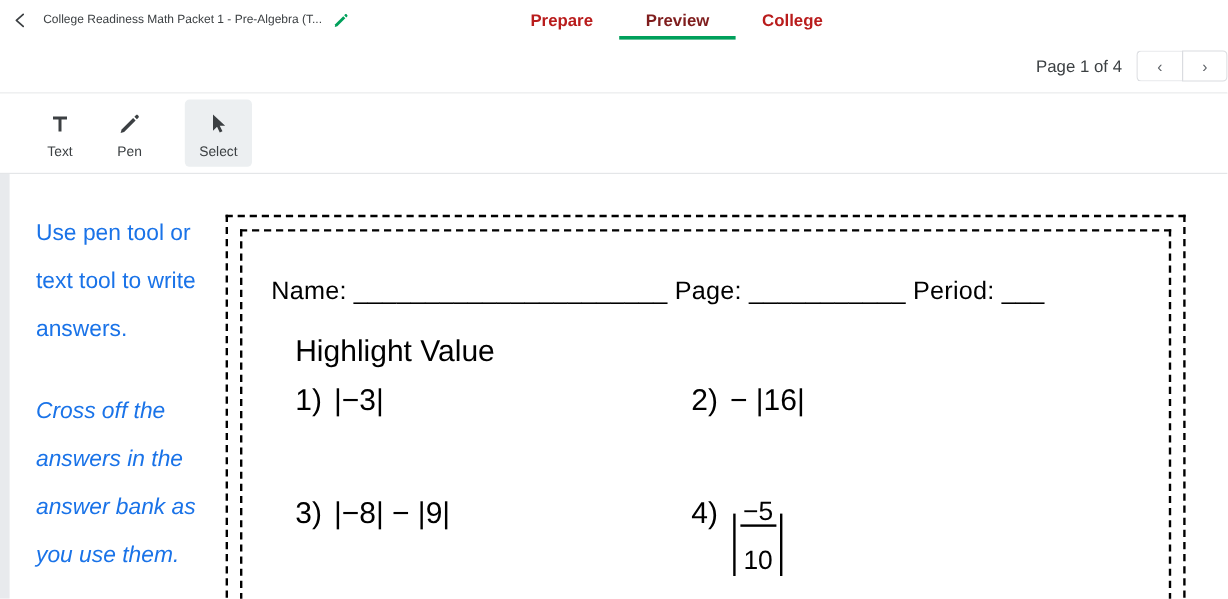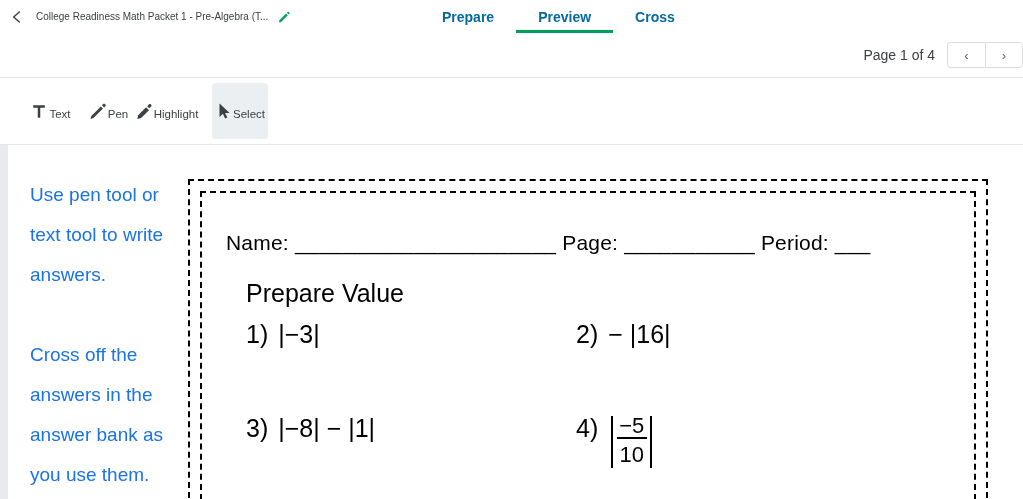--- a/index.html
+++ b/index.html
@@ -46,26 +46,26 @@
     align-items: center;
     gap: 0;
   }
   .tab {
     height: 33px;
     display: flex;
     align-items: center;
     justify-content: center;
     font-size: 14px;
     font-weight: bold;
-    color: #0369a1;
+    color: #b91c1c;
     padding: 0 22px;
     cursor: pointer;
     position: relative;
   }
-  .tab.active { color: #0369a1; }
+  .tab.active { color: #7f1d1d; }
   .tab.active::after {
     content: "";
     position: absolute;
     left: 0; right: 0; bottom: 0;
     height: 3px;
     background: #00a05b;
   }
 
   
   .pagerow {
@@ -106,21 +106,21 @@
     align-items: center;
     padding-left: 22px;
     gap: 0;
     background: #ffffff;
     border-bottom: 1px solid #e4e6e8;
   }
   .tool {
     width: 56px;
     height: 56px;
     display: flex;
-    flex-direction: row;
+    flex-direction: column;
     align-items: center;
     justify-content: center;
     cursor: pointer;
     border-radius: 4px;
     margin-right: 2px;
   }
   .tool.selected { background: #eceff1; }
   .tool .glyph {
     height: 26px;
     display: flex;
@@ -151,21 +151,21 @@
     width: 170px;
     padding: 30px 0 0 22px;
     flex: 0 0 auto;
   }
   .hint {
     color: #1a73e8;
     font-size: 19px;
     line-height: 40px;
     font-family: "Liberation Sans", sans-serif;
   }
-  .hint + .hint { margin-top: 40px; }
+  .hint + .hint { margin-top: 28px; font-style: italic; }
 
   .sheet {
     position: relative;
     flex: 1;
     padding-top: 34px;
   }
   .dashed-outer {
     position: absolute;
     left: 10px;
     top: 34px;
@@ -228,21 +228,21 @@
     margin: 0 3px;
   }
   .frac {
     display: inline-flex;
     flex-direction: column;
     align-items: center;
     line-height: 1.05;
     font-size: 22px;
   }
   .frac .num { padding: 0 3px; }
-  .frac .den { padding: 4px 3px; border-top: 2px solid #000; }
+  .frac .den { padding: 16px 3px; border-top: 2px solid #000; }
 </style>
 </head>
 <body>
 
 <div class="topbar">
   <div class="back-btn">
     <span>
       <svg width="16" height="16" viewBox="0 0 24 24">
           <path d="M15.5 4.5 L7 12 L15.5 19.5" fill="none" stroke="#3c4043" stroke-width="2.2" stroke-linecap="round" stroke-linejoin="round"></path>
         </svg>
@@ -257,21 +257,21 @@
   </span>
 
   <div class="tabs">
     <div class="tab">
       <span>Prepare</span>
     </div>
     <div class="tab active">
       <span>Preview</span>
     </div>
     <div class="tab">
-      <span>Cross</span>
+      <span>College</span>
     </div>
   </div>
 </div>
 
 <div class="pagerow">
   <span class="page-label">Page 1 of 4</span>
   <div class="pager">
     <div class="pager-btn prev">
       <span>‹</span>
     </div>
@@ -294,29 +294,20 @@
   <div class="tool">
     <span class="glyph">
       <svg width="20" height="20" viewBox="0 0 24 24">
           <path d="M4 18 L15.5 6.5 L18 9 L6.5 20.5 L3 21.5 Z" fill="#3c4043"></path>
           <path d="M16.8 5.2 L18.3 3.7 C18.9 3.1 19.7 3.1 20.3 3.7 L20.8 4.2 C21.4 4.8 21.4 5.6 20.8 6.2 L19.3 7.7 Z" fill="#3c4043"></path>
         </svg>
     </span>
     <span class="tlabel">Pen</span>
   </div>
 
-  <div class="tool">
-    <span class="glyph">
-      <svg width="20" height="20" viewBox="0 0 24 24">
-          <path d="M5 17 L14.5 7.5 L18 11 L8.5 20.5 L4 21.5 Z" fill="#3c4043"></path>
-          <path d="M15.8 6.2 L18 4 C18.6 3.4 19.6 3.4 20.2 4 L20.6 4.4 C21.2 5 21.2 6 20.6 6.6 L18.4 8.8 Z" fill="#3c4043"></path>
-        </svg>
-    </span>
-    <span class="tlabel">Highlight</span>
-  </div>
 
   <div class="tool-gap"></div>
 
   <div class="tool selected">
     <span class="glyph">
       <svg width="18" height="18" viewBox="0 0 24 24">
           <path d="M6 2 L6 20 L10.5 15.5 L13.5 22 L16.5 20.5 L13.5 14.5 L19.5 14.5 Z" fill="#3c4043"></path>
         </svg>
     </span>
     <span class="tlabel">Select</span>
@@ -331,38 +322,38 @@
     <div class="hint">Use pen tool or text tool to write answers.</div>
     <div class="hint">Cross off the answers in the answer bank as you use them.</div>
   </div>
 
   <div class="sheet">
     <div class="dashed-outer"></div>
     <div class="dashed-inner"></div>
 
     <div class="sheet-content">
       <div class="nameline">Name: ______________________  Page: ___________  Period: ___</div>
-      <div class="wstitle">Prepare Value</div>
+      <div class="wstitle">Highlight Value</div>
 
       <div class="problems">
         <div class="prow">
           <div class="pcell">
             <span class="pnum">1)</span>
             <span class="ptext">|−3|</span>
           </div>
           <div class="pcell">
             <span class="pnum">2)</span>
             <span class="ptext">− |16|</span>
           </div>
         </div>
 
         <div class="prow" style="margin-top:48px;">
           <div class="pcell">
             <span class="pnum">3)</span>
-            <span class="ptext">|−8| − |1|</span>
+            <span class="ptext">|−8| − |9|</span>
           </div>
           <div class="pcell">
             <span class="pnum">4)</span>
             <span class="frac-abs">
               <span class="bar"></span>
               <span class="frac">
                 <span class="num">−5</span>
                 <span class="den">10</span>
               </span>
               <span class="bar"></span>

